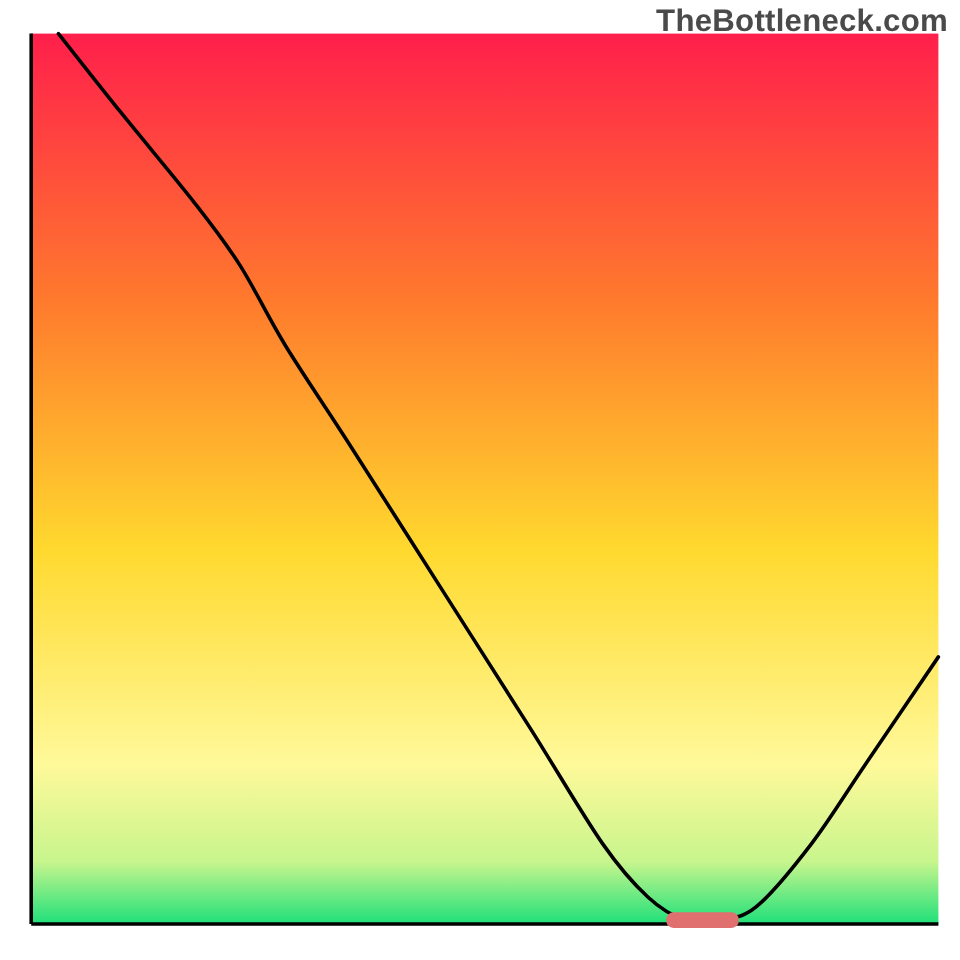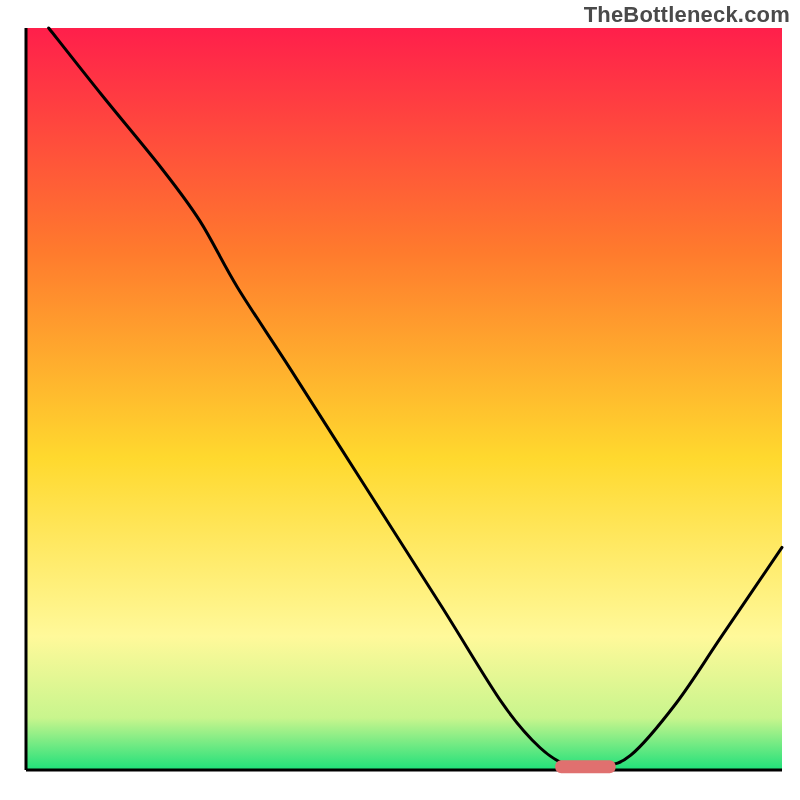--- a/index.html
+++ b/index.html
@@ -12,21 +12,21 @@
   }
   .frame {
     position: relative;
     width: 800px;
     height: 800px;
   }
   .watermark {
     position: absolute;
     top: 2px;
     right: 10px;
-    font-size: 22px;
+    font-size: 26px;
     font-weight: 600;
     color: #4a4a4a;
     letter-spacing: 0.2px;
   }
   svg.plot {
     position: absolute;
     top: 0;
     left: 0;
   }
 </style>

